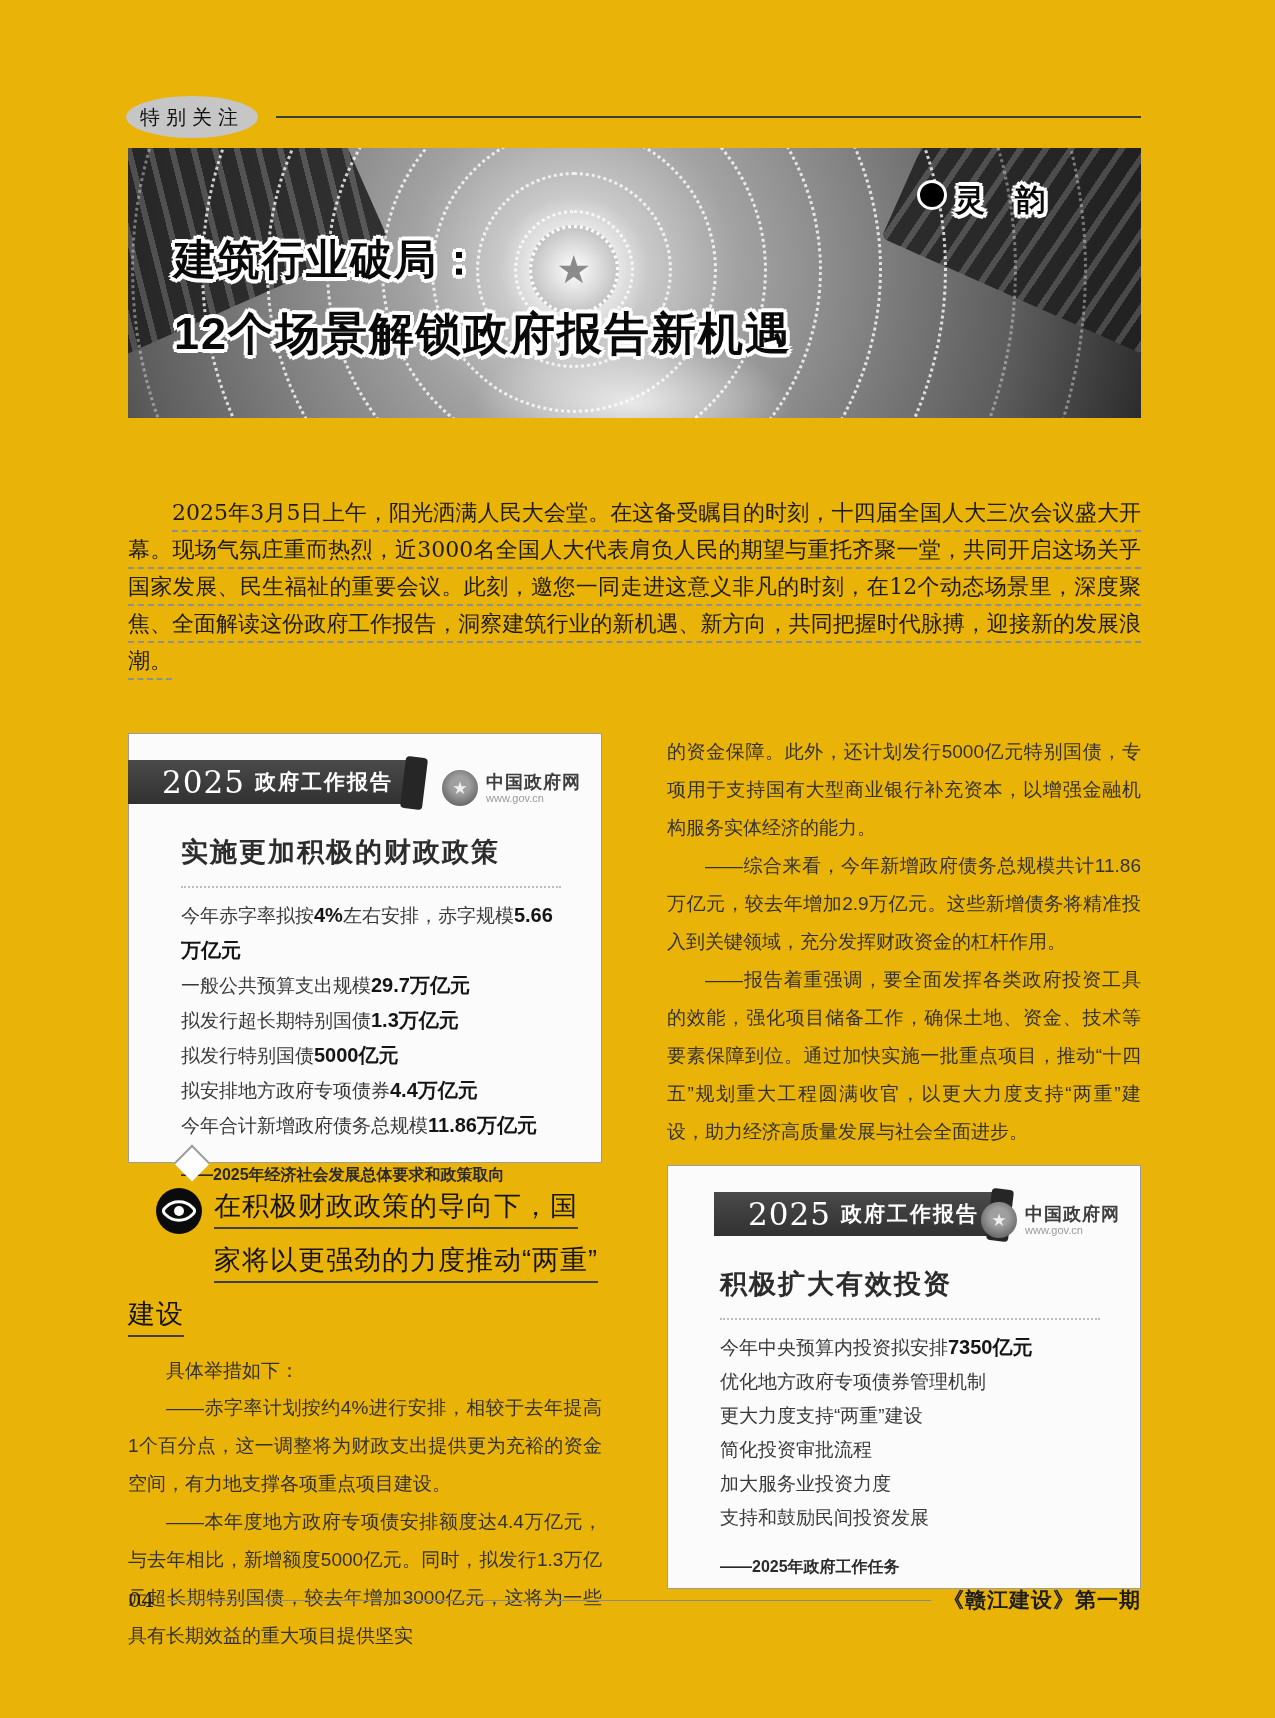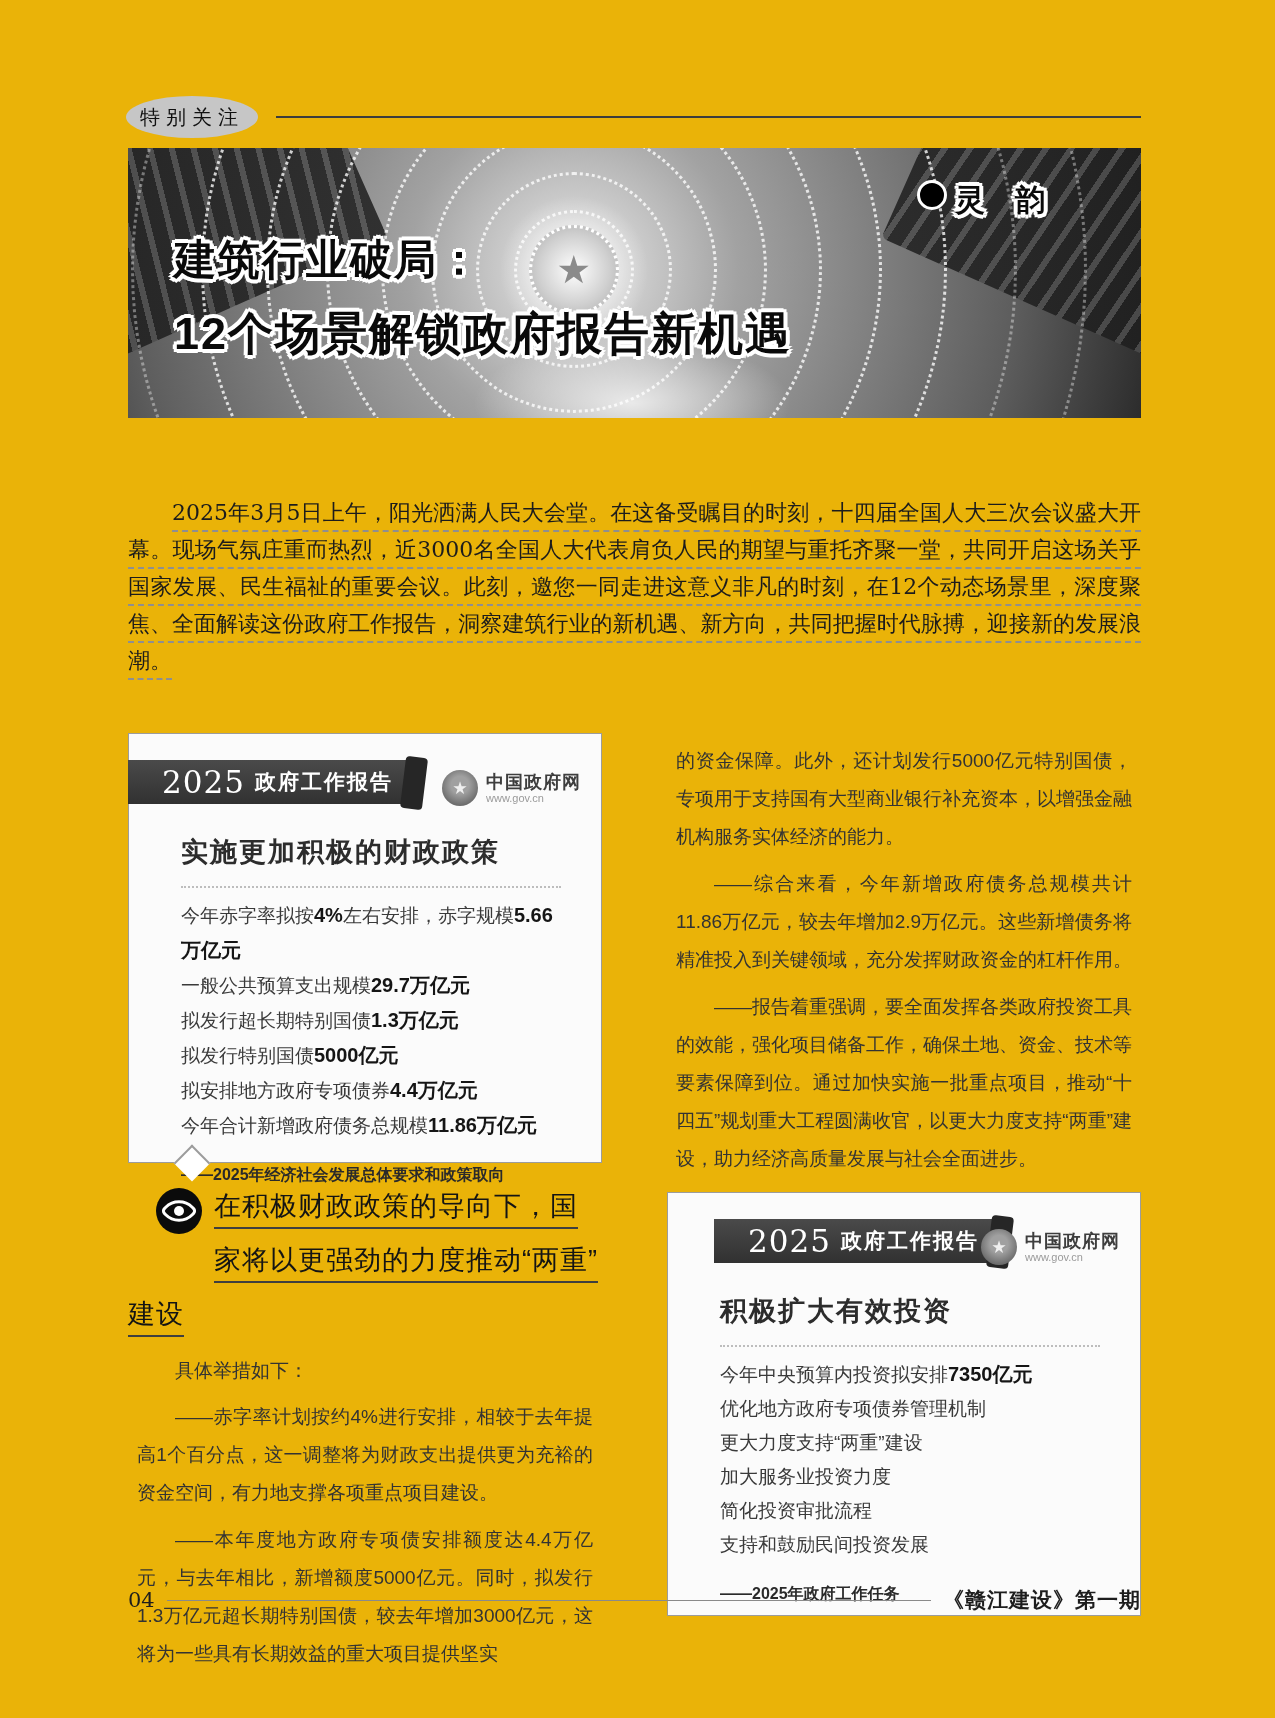--- a/index.html
+++ b/index.html
@@ -45,21 +45,21 @@
   .intro{position:absolute;left:128px;top:472px;width:1013px;
          font-family:"DejaVu Serif",serif;font-size:22px;line-height:37px;color:#1c1c1c;
          text-align:justify;text-indent:2em;
          text-decoration-line:underline;text-decoration-style:dashed;
          text-decoration-color:#8f8f8f;text-decoration-thickness:2px;text-underline-offset:10px;}
 
   
   .col{position:absolute;top:733px;width:474px;}
   .col-left{left:128px;}
   .col-right{left:667px;}
-  .body-p{margin:9px;font-size:19px;line-height:38px;color:#333;text-align:justify;}
+  .body-p{margin:0;font-size:19px;line-height:38px;color:#333;text-align:justify;}
   .indent{text-indent:2em;}
 
   
   .report-card{position:relative;width:474px;box-sizing:border-box;background:#fbfbfb;
                border:1px solid #9c9c9c;overflow:visible;}
   .card-fiscal{height:430px;}
   .card-invest{height:424px;margin-top:14px;}
   .card-ribbon{position:relative;margin-top:26px;height:44px;width:282px;
                background:linear-gradient(#4a4a4a,#313131);color:#fff;display:flex;align-items:center;
                padding-left:34px;box-sizing:border-box;margin-left:-1px;}
@@ -196,22 +196,22 @@
           <div class="logo-name">中国政府网</div>
           <div class="logo-url">www.gov.cn</div>
         </span>
       </div>
       <div class="card-heading">积极扩大有效投资</div>
       <div class="card-divider"></div>
       <div class="card-list">
           <div class="card-item"><span>今年中央预算内投资拟安排</span><span class="seg-bold">7350亿元</span></div>
           <div class="card-item"><span>优化地方政府专项债券管理机制</span></div>
           <div class="card-item"><span>更大力度支持“两重”建设</span></div>
+          <div class="card-item"><span>简化投资审批流程</span></div>
           <div class="card-item"><span>加大服务业投资力度</span></div>
-          <div class="card-item"><span>简化投资审批流程</span></div>
           <div class="card-item"><span>支持和鼓励民间投资发展</span></div>
         </div>
       <div class="card-source">——2025年政府工作任务</div>
     </div>
   </div>
 
   <div class="footer">
     <span class="page-num">04</span>
     <span class="footer-line"></span>
     <span class="journal">《赣江建设》第一期</span>

